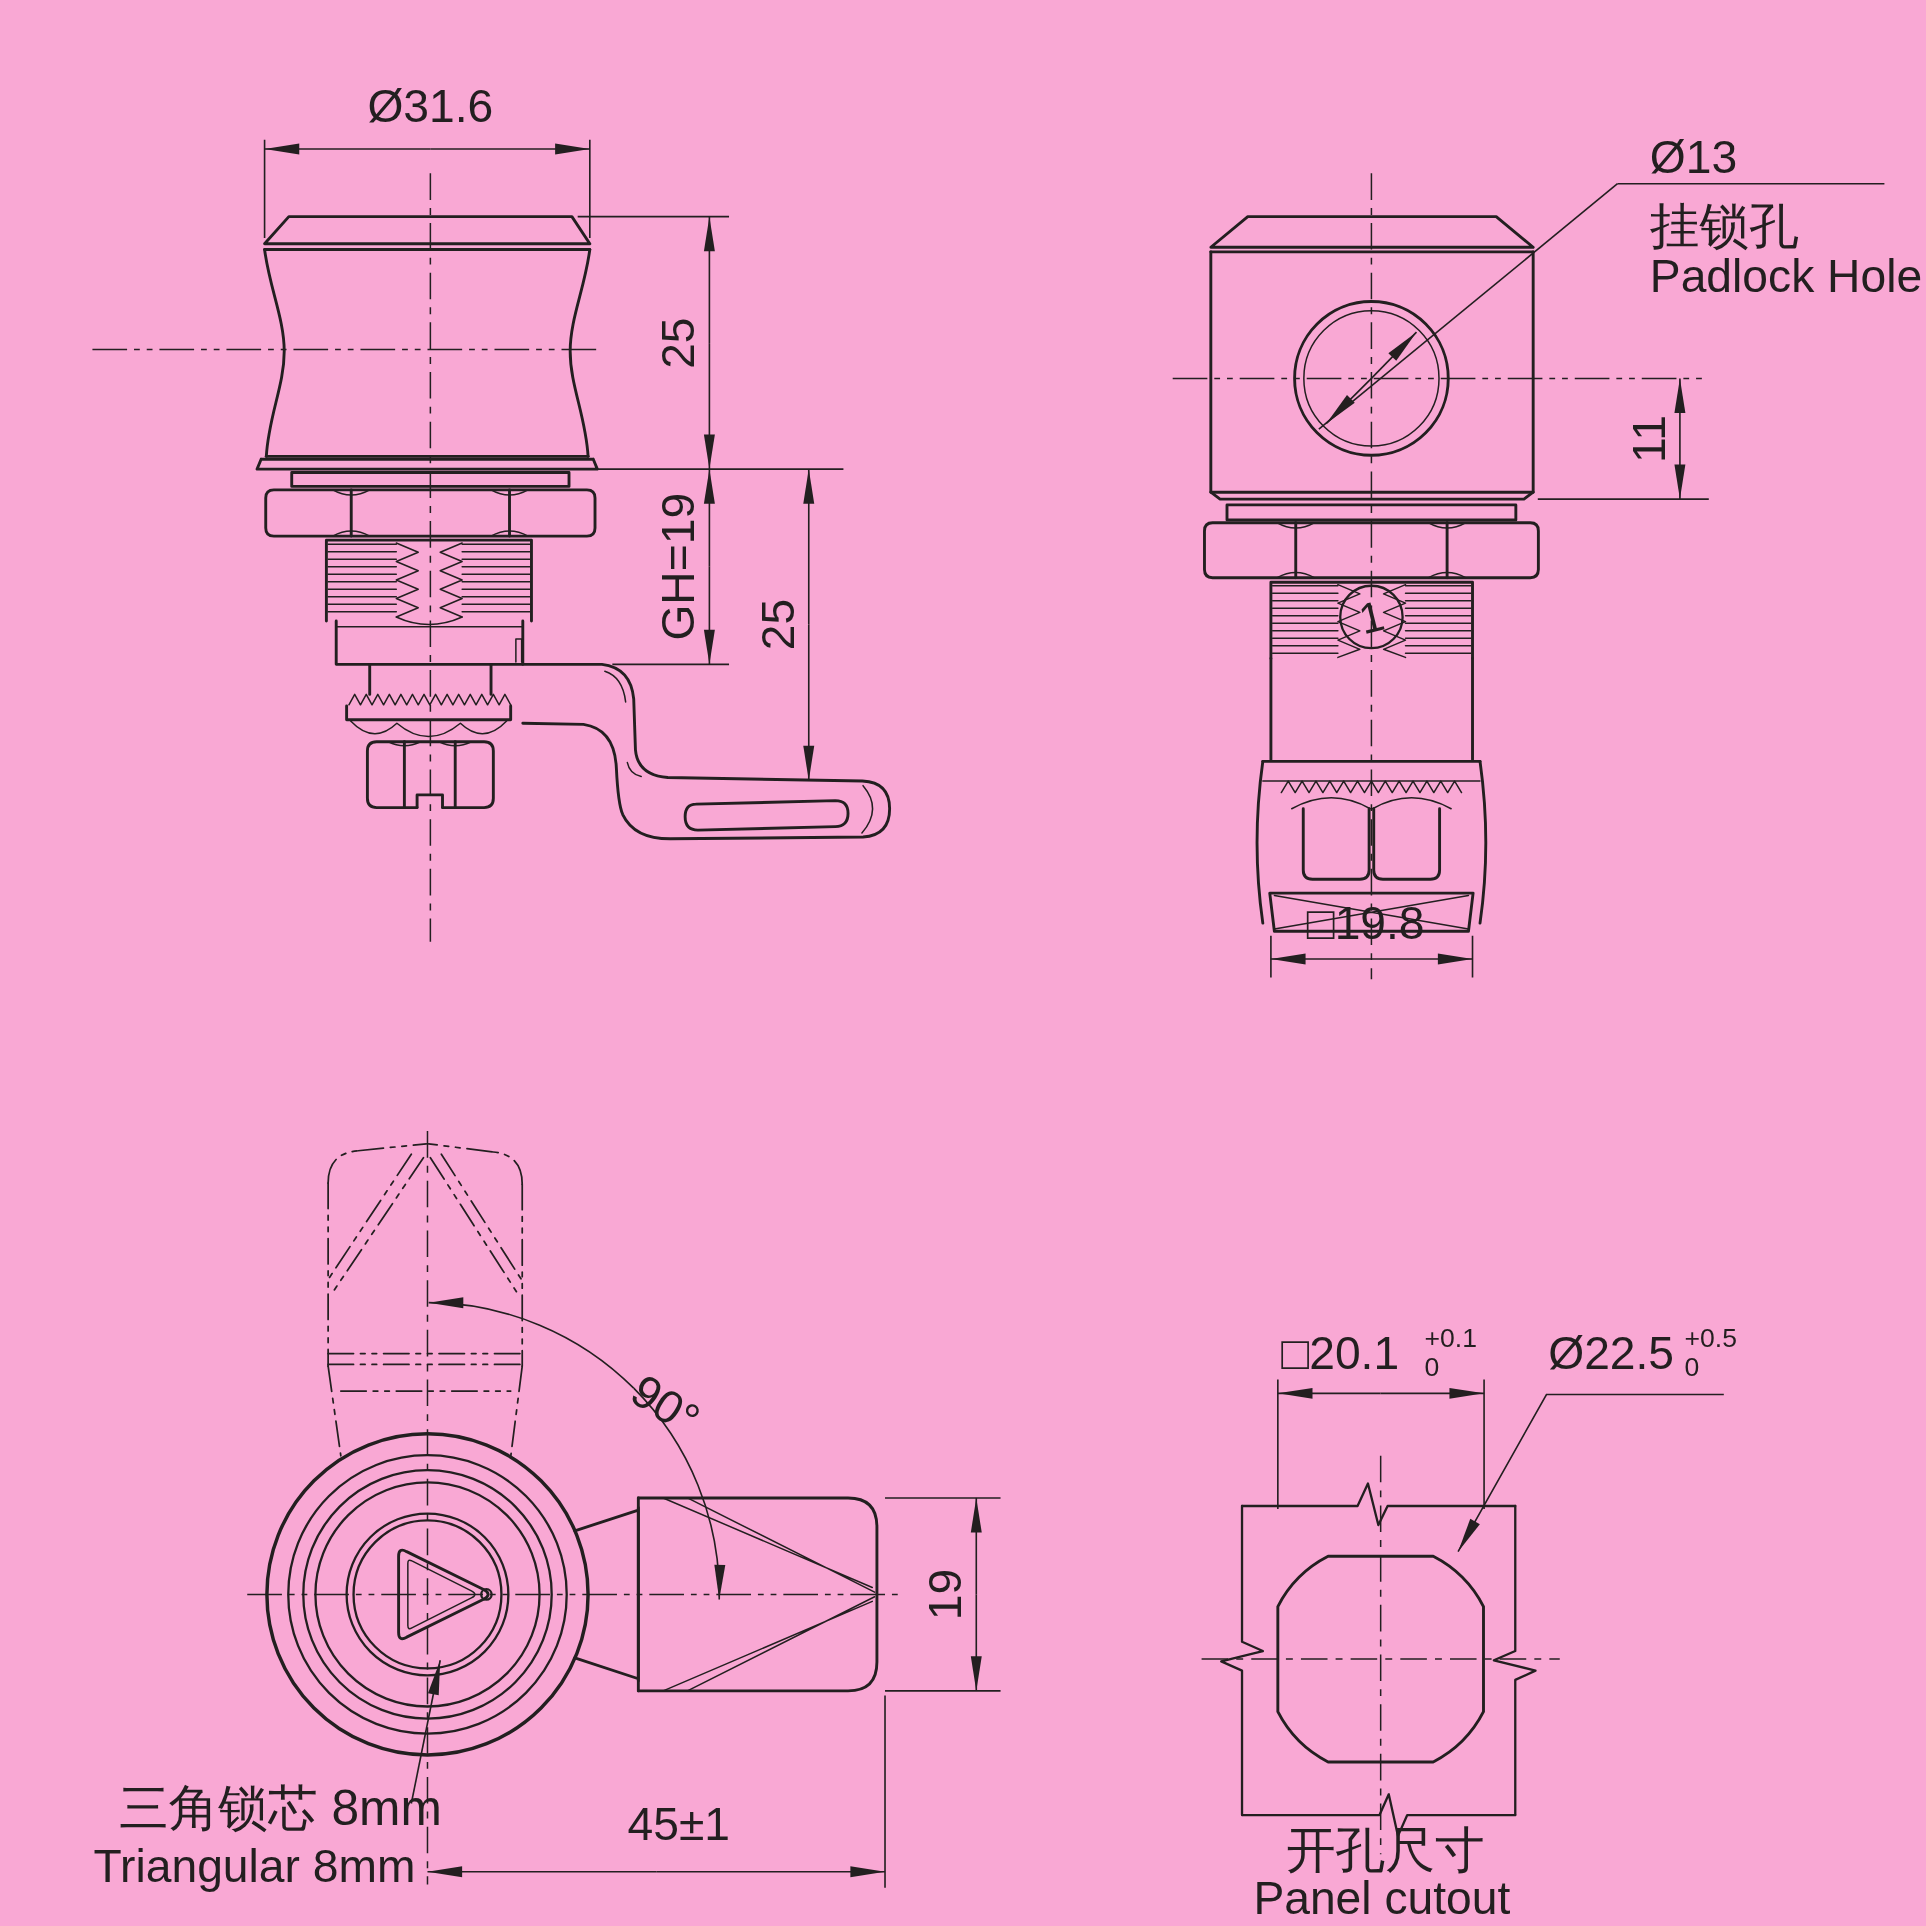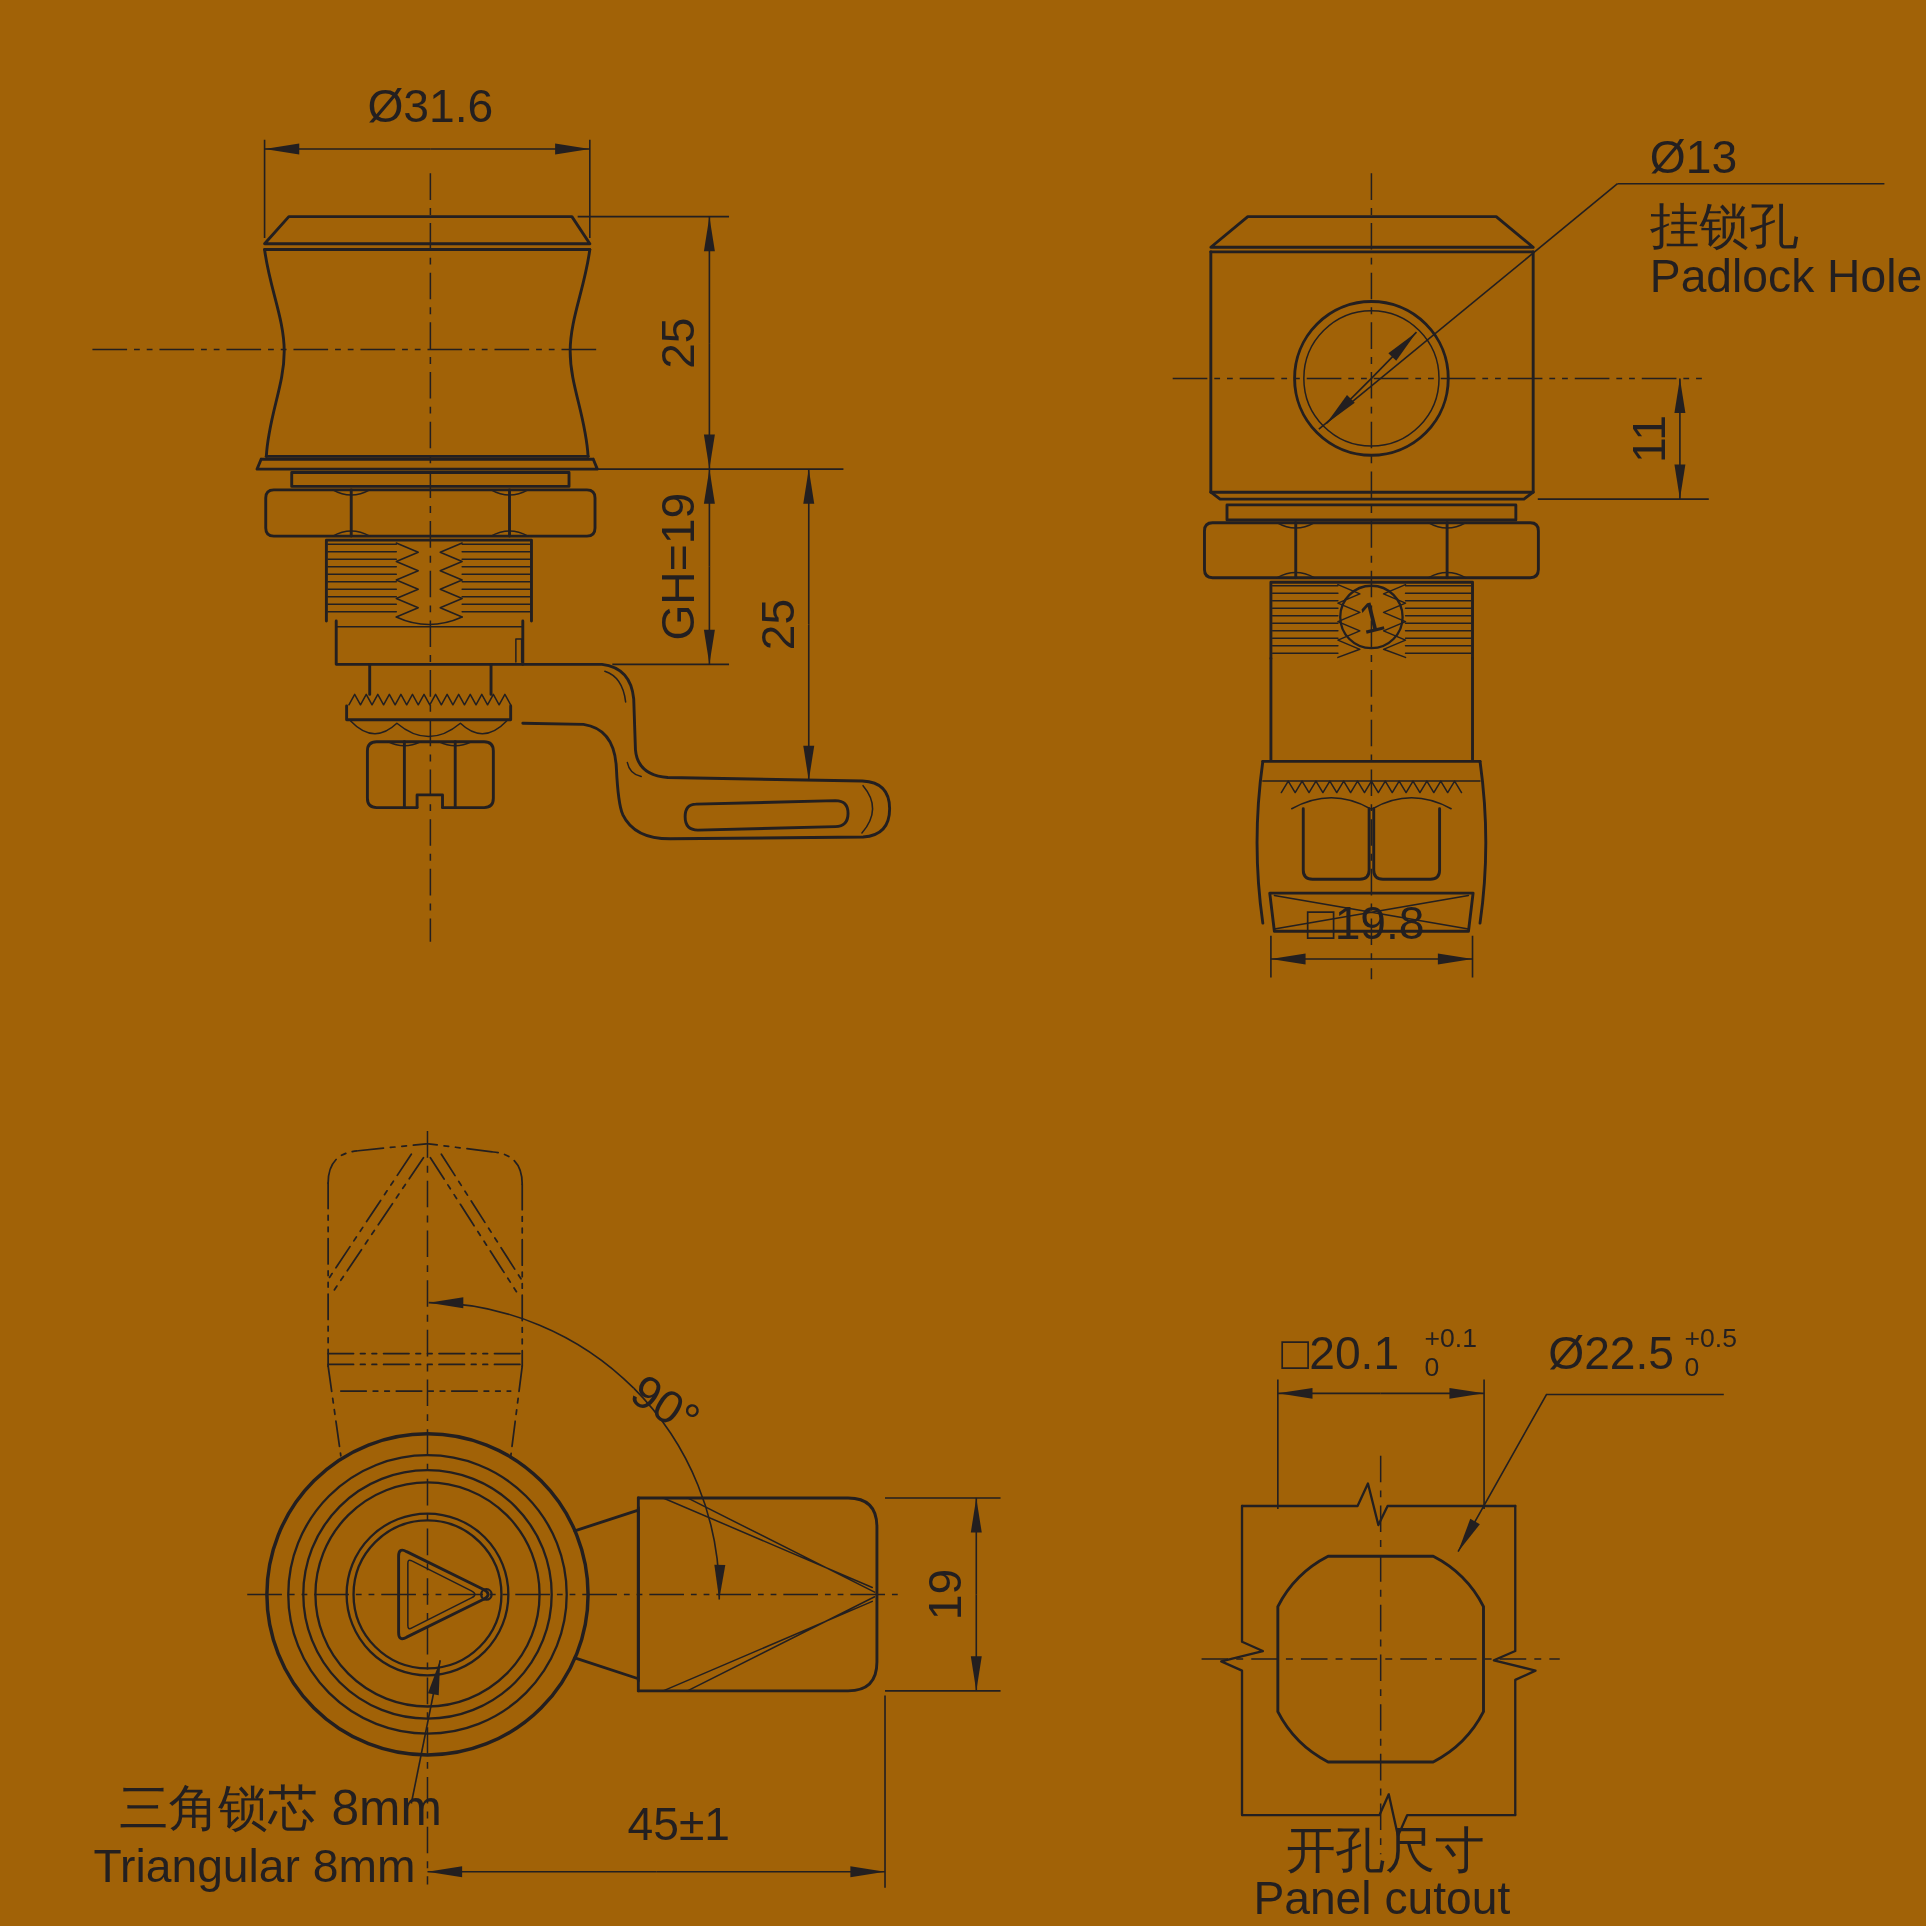--- a/index.html
+++ b/index.html
@@ -1,16 +1,16 @@
 <!DOCTYPE html>
 <html style="font-size:9.2px"><head>
 <meta charset="utf-8">
 <style>
   html,body{margin:0;padding:0;background:#ffffff;}
-  .stage{width:1926px;height:1926px;background:#a16207;position:relative;font-family:"Liberation Sans","DejaVu Sans",sans-serif;}
+  .stage{width:1926px;height:1926px;background:#f9a8d4;position:relative;font-family:"Liberation Sans","DejaVu Sans",sans-serif;}
   svg{display:block}
   
   .s1{stroke:#231f20;stroke-width:5;fill:none;stroke-linecap:round;stroke-linejoin:round}
   .s1b{stroke:#231f20;stroke-width:6;fill:none;stroke-linecap:round;stroke-linejoin:round}
   .s2{stroke:#231f20;stroke-width:2.6;fill:none;stroke-linecap:round;stroke-linejoin:round}
   .s3{stroke:#231f20;stroke-width:4;fill:none;stroke-linecap:round;stroke-linejoin:round}
   .dim{stroke:#231f20;stroke-width:2.8;fill:none}
   .cl{stroke:#231f20;stroke-width:2.6;fill:none;stroke-dasharray:46 14 12 14}
   .cl2{stroke:#231f20;stroke-width:2.6;fill:none;stroke-dasharray:60 12 10 12 10 12}
   .ph{stroke:#231f20;stroke-width:3;fill:none;stroke-dasharray:44 12 8 12 8 12;stroke-linecap:round}

